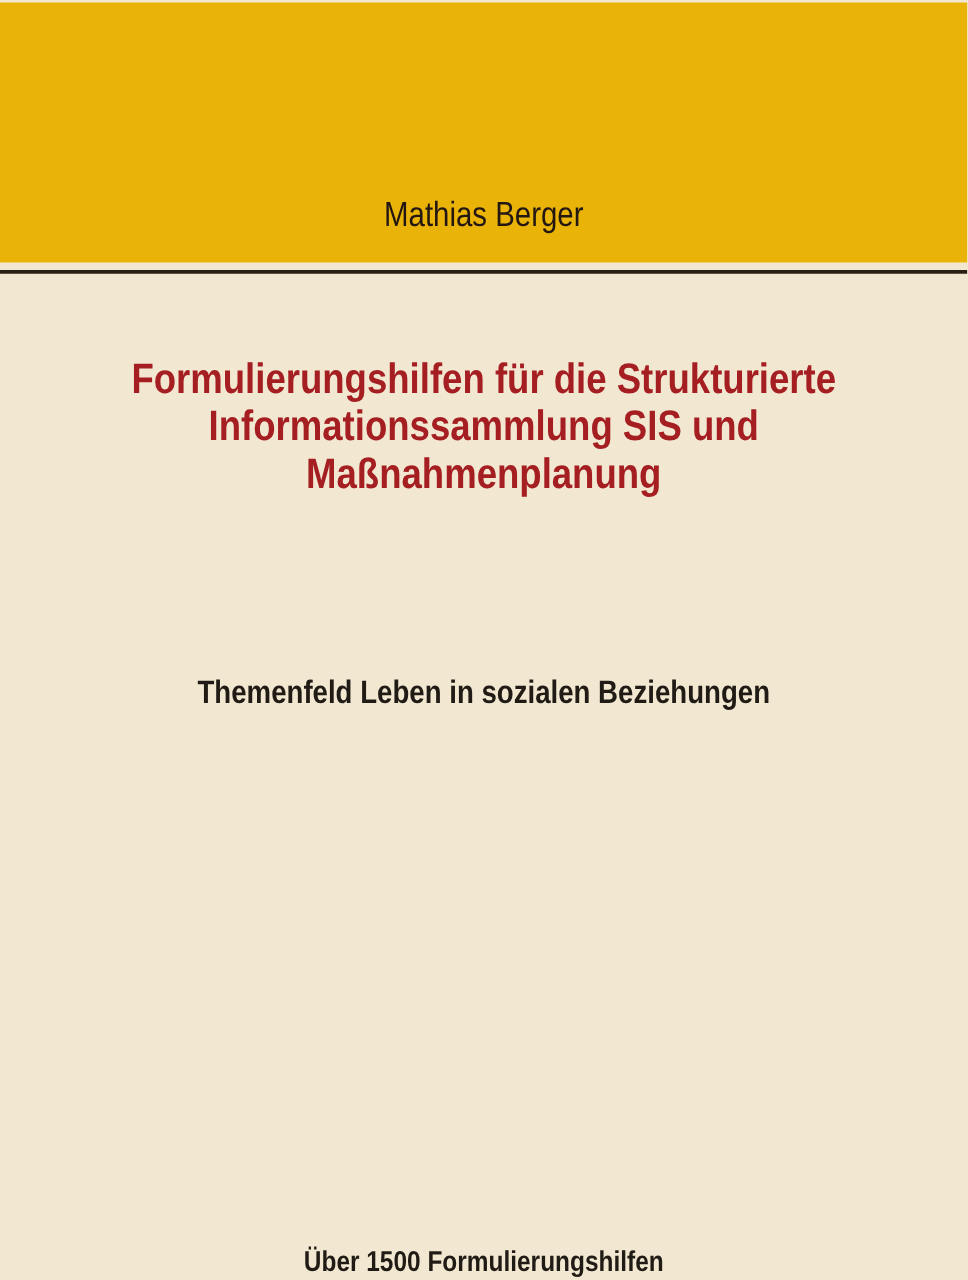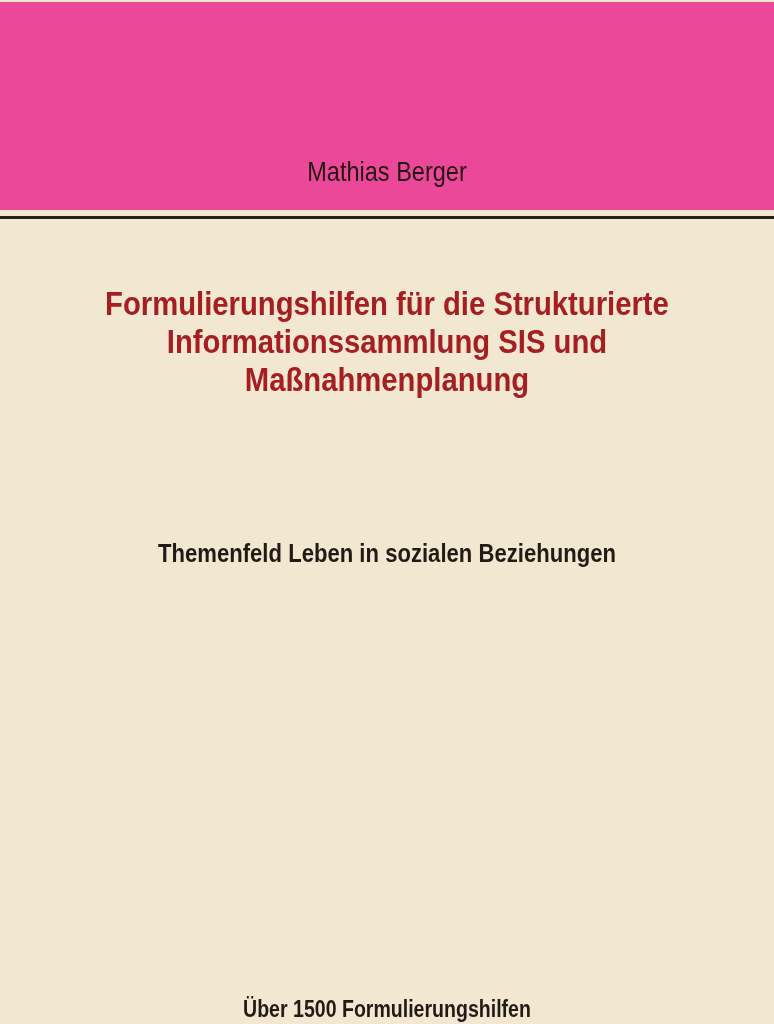--- a/index.html
+++ b/index.html
@@ -15,21 +15,21 @@
     background: #f2e8d2;
     font-family: "Liberation Sans", sans-serif;
   }
   
   .red-band {
     position: absolute;
     top: 2px;
     left: 0;
     width: 774px;
     height: 208px;
-    background: #ec4899;
+    background: #eab308;
   }
   .author {
     position: absolute;
     top: 154px;
     left: 0;
     width: 100%;
     text-align: center;
     font-size: 28px;
     font-weight: 500;
     color: #231712;

